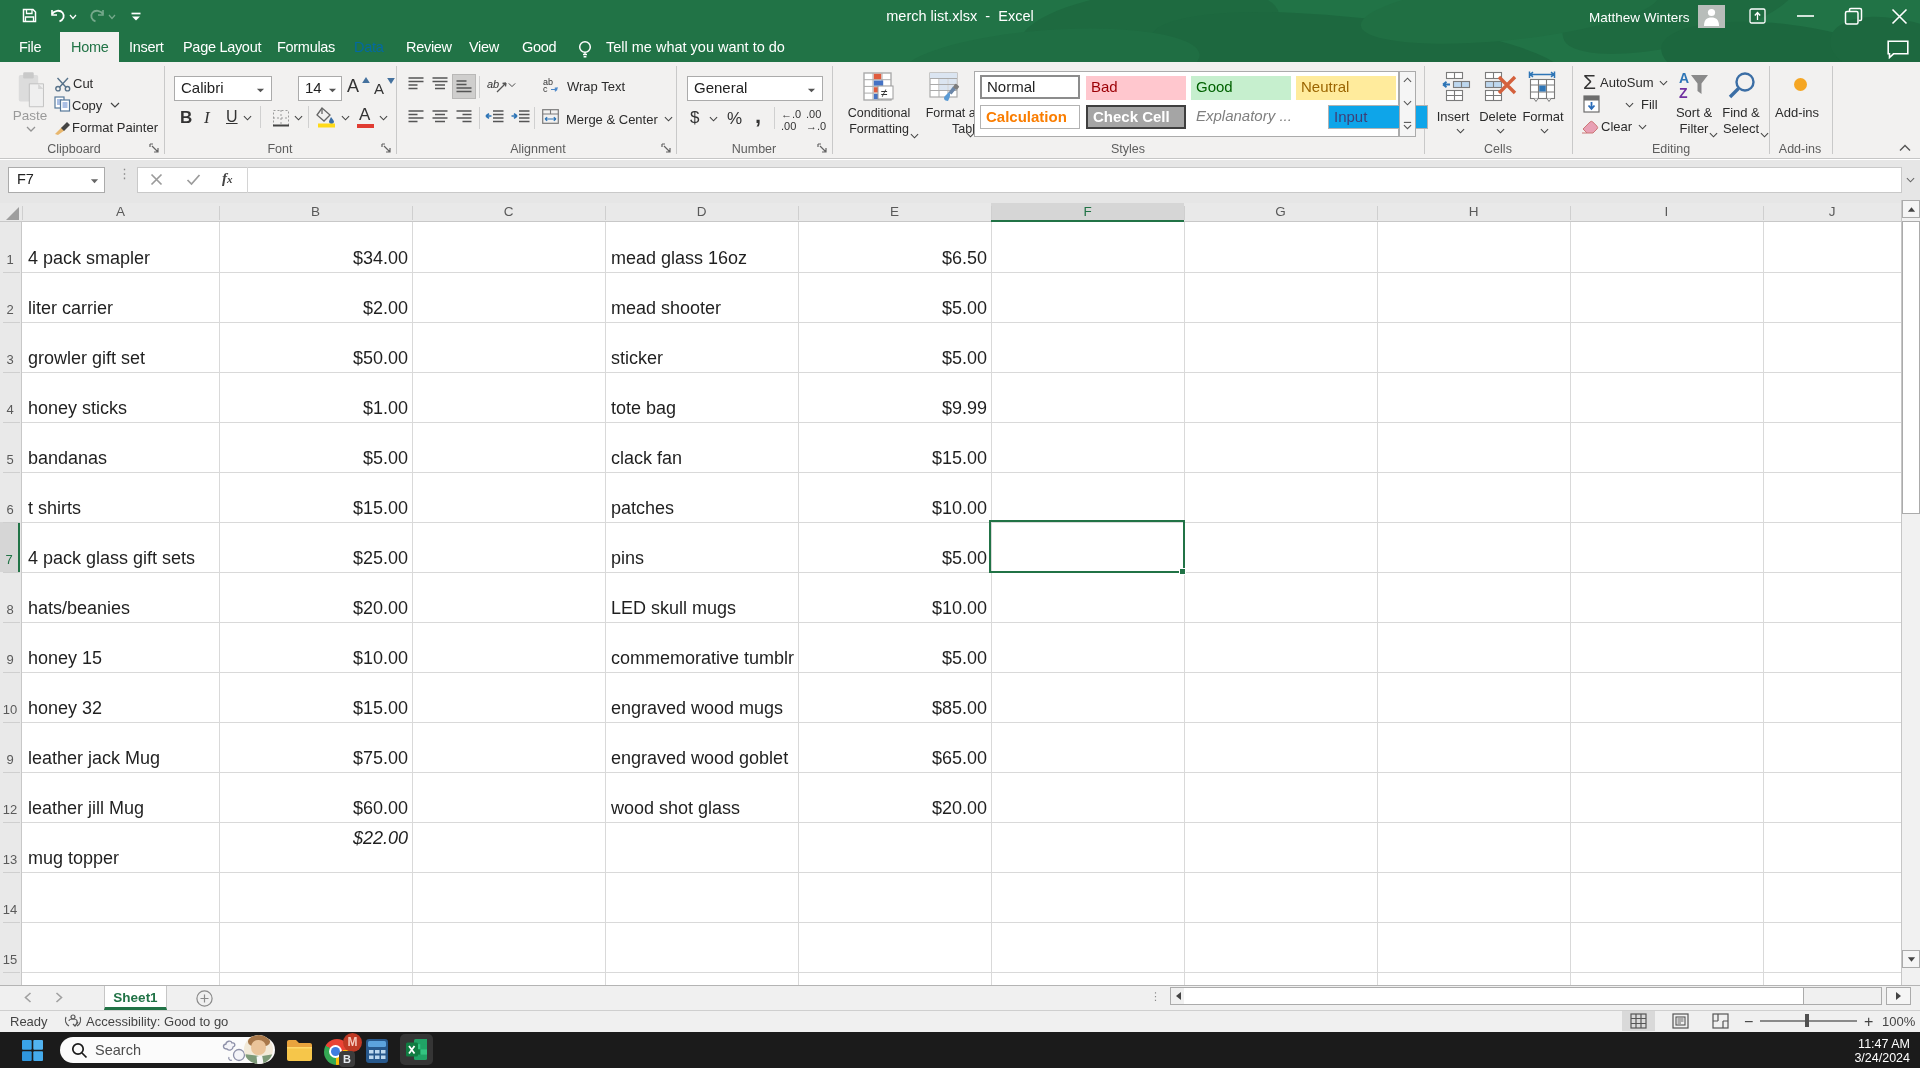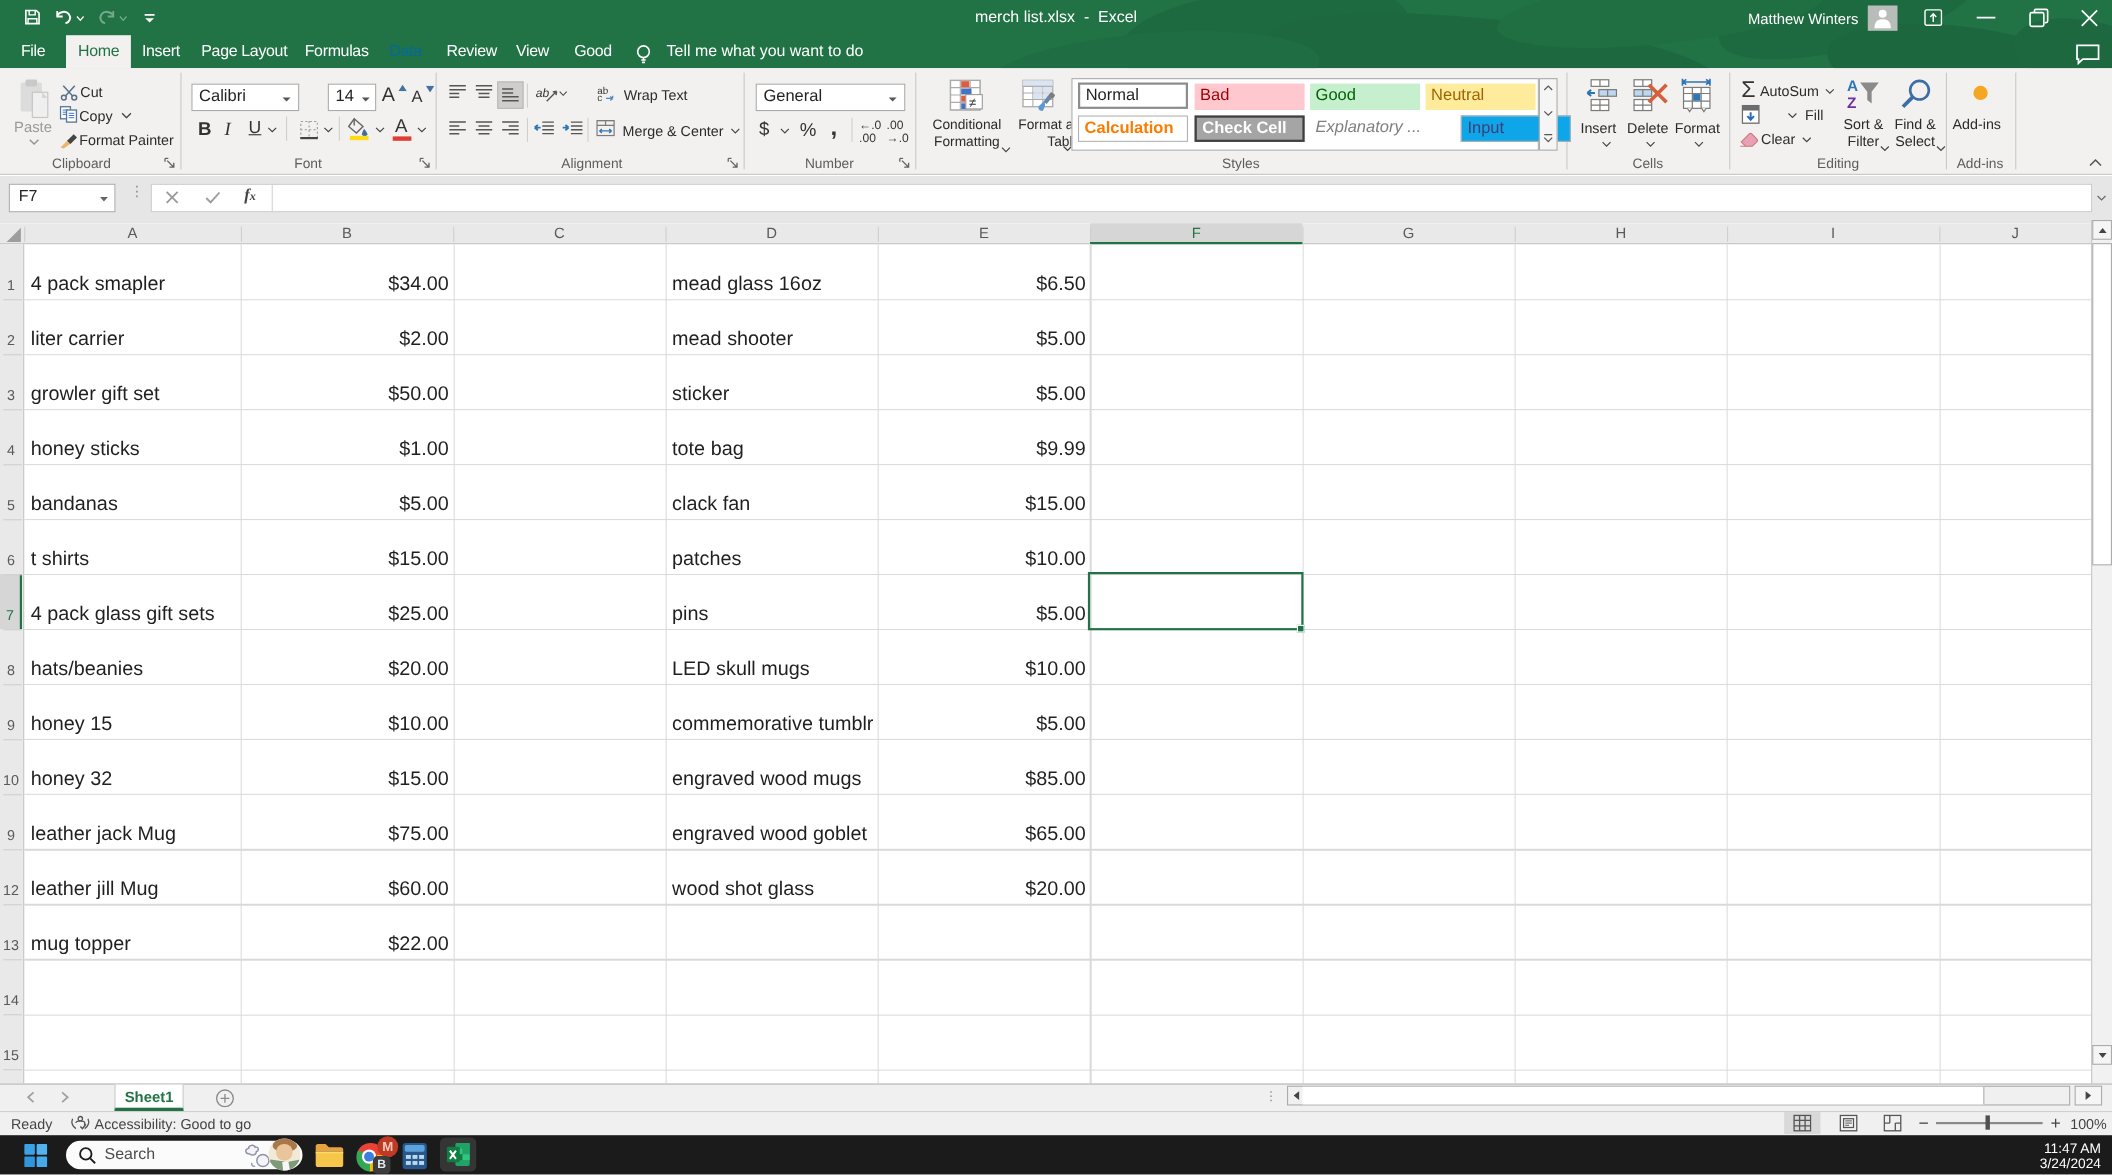--- a/index.html
+++ b/index.html
@@ -549,21 +549,21 @@
     <div class="abs ce" style="top:698px;">$85.00</div>
 <div class="abs ca" style="top:748px;">leather jack Mug</div>
     <div class="abs cb" style="top:748px;">$75.00</div>
     <div class="abs cd" style="top:748px;">engraved wood goblet</div>
     <div class="abs ce" style="top:748px;">$65.00</div>
 <div class="abs ca" style="top:798px;">leather jill Mug</div>
     <div class="abs cb" style="top:798px;">$60.00</div>
     <div class="abs cd" style="top:798px;">wood shot glass</div>
     <div class="abs ce" style="top:798px;">$20.00</div>
 <div class="abs ca" style="top:848px;">mug topper</div>
-    <div class="abs cb" style="top:848px;">$22.00</div>
+    <div class="abs cb" style="top:828px;font-style:italic;">$22.00</div>
 
 <div class="abs" style="left:989px;top:520px;width:196px;height:53px;border:2px solid #217346;"></div>
 <div class="abs" style="left:1179px;top:568px;width:7px;height:7px;background:#217346;border:1px solid #fff;"></div>
 
 <div class="abs" style="left:1901px;top:200px;width:19px;height:785px;background:#f1f1f1;border-left:1px solid #c6c6c6;"></div>
 <div class="abs" style="left:1902px;top:200px;width:18px;height:18px;background:#f5f5f5;border:1px solid #ababab;"></div>
 <svg class="abs" style="left:1907px;top:206px;" width="9" height="7" viewBox="0 0 10 7">
       <path d="M1 6 L5 1 L9 6 Z" fill="#444"></path>
     </svg>
 <div class="abs" style="left:1902px;top:221px;width:18px;height:293px;background:#fff;border:1px solid #ababab;"></div>

